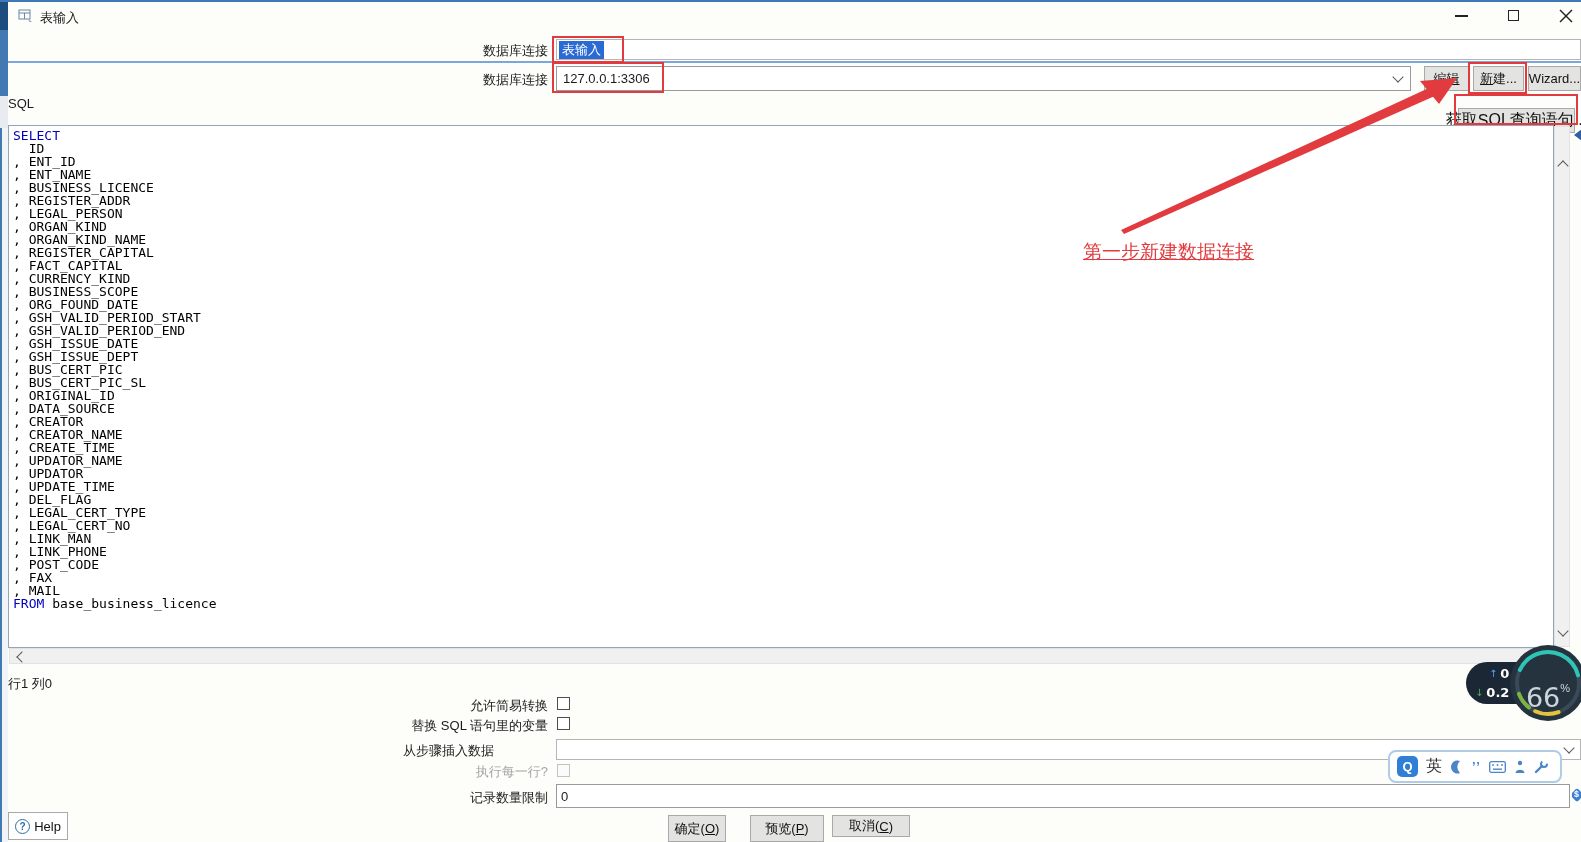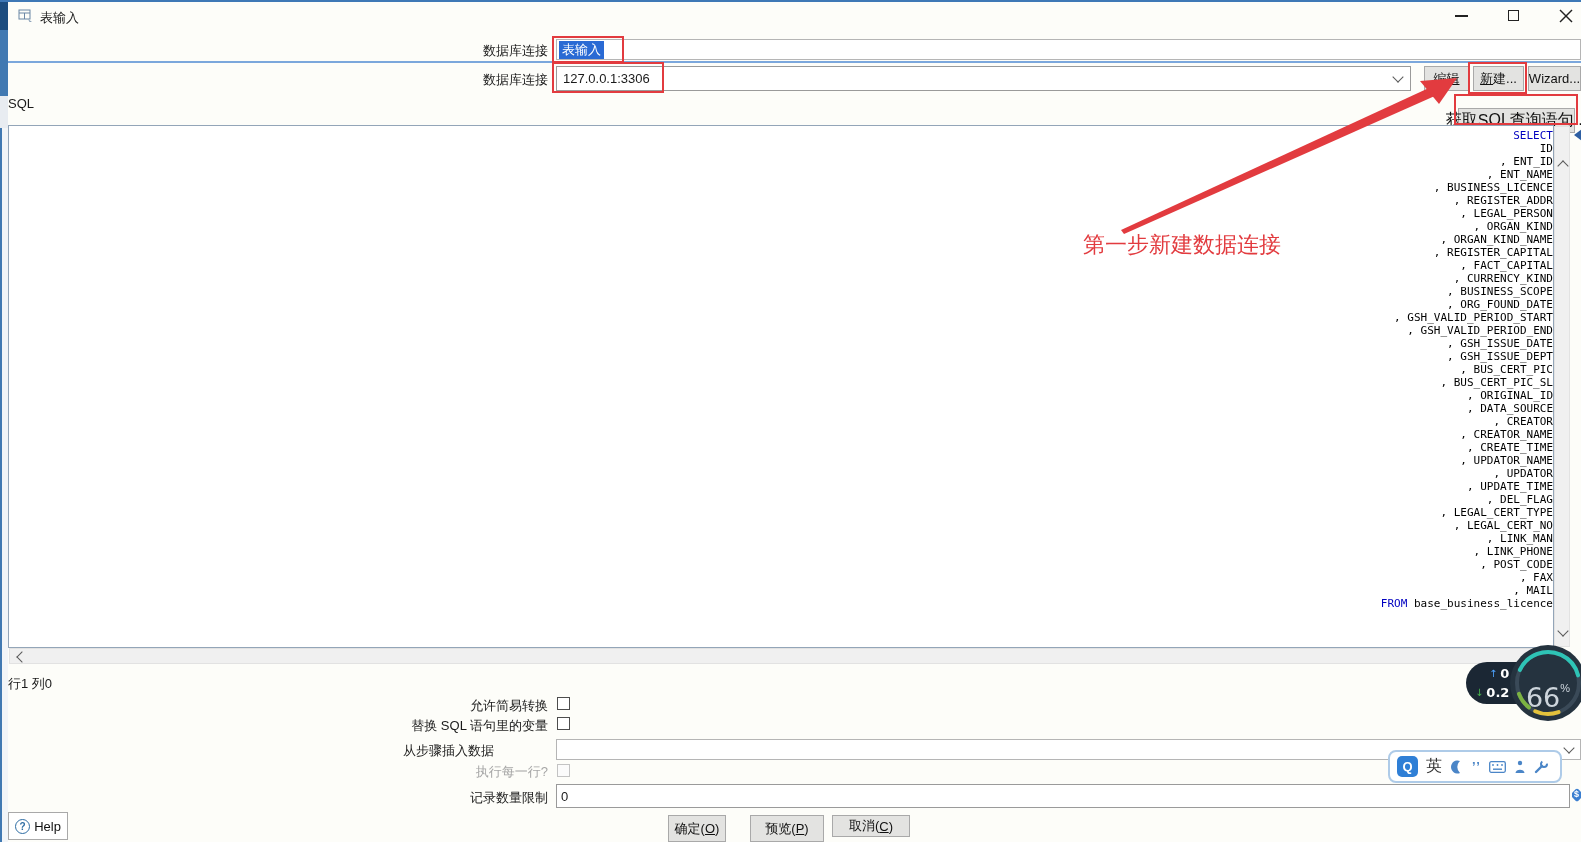--- a/index.html
+++ b/index.html
@@ -9,21 +9,21 @@
   .lbl{white-space:nowrap;}
   .field{background:#fff;border:1px solid #9a9a9a;box-sizing:border-box;}
   .btn{background:#e3e3e1;border:1px solid #a9a9a9;box-sizing:border-box;
        display:flex;align-items:center;justify-content:center;white-space:nowrap;color:#111;}
   .redbox{border:2px solid #e23b3f;box-sizing:border-box;background:transparent;pointer-events:none;}
   .chev{display:inline-block;width:7px;height:7px;border-right:1.6px solid #5a5a5a;
         border-bottom:1.6px solid #5a5a5a;transform:rotate(45deg);}
   .chev.up{transform:rotate(-135deg);}
   .chev.left{transform:rotate(135deg);}
   .sql-code{white-space:pre;font-family:"DejaVu Sans Mono","Liberation Mono",monospace;
-            font-size:11px;line-height:13px;color:#000;text-align:right;}
+            font-size:13px;line-height:13px;color:#000;}
   .sql-code .kw{color:#0000c0;}
   .cb{width:13px;height:13px;background:#fff;border:1px solid #4d4d4d;box-sizing:border-box;}
   .cb.disabled{border-color:#c3c3c3;background:#fbfbfb;}
   .scroll{background:#f0f0f0;box-sizing:border-box;}
   .sep-blue{background:#7ba7dc;}
   .ulkey{text-decoration:underline;}
   .ime-ico{color:#4a85c7;display:flex;align-items:center;justify-content:center;}
   .pillrow{display:flex;align-items:center;justify-content:flex-end;gap:3px;
            font-family:"DejaVu Sans",sans-serif;}
 </style>
@@ -156,21 +156,21 @@
   </div>
 
   <svg class="abs" style="left:0;top:0;pointer-events:none;" width="1581" height="842" viewBox="0 0 1581 842">
     <polygon points="1121,230 1124,234 1437,95 1431,87" fill="#e23b3f"></polygon>
     <polygon points="1457,78 1439,104 1420,81" fill="#e23b3f"></polygon>
   </svg>
   <div class="abs redbox" style="left:552px;top:36px;width:72px;height:27px;"></div>
   <div class="abs redbox" style="left:552px;top:62px;width:112px;height:31px;"></div>
   <div class="abs redbox" style="left:1468px;top:62px;width:59px;height:32px;"></div>
   <div class="abs redbox" style="left:1454px;top:94px;width:124px;height:31px;"></div>
-  <span class="abs lbl" style="left:1083px;top:230px;color:#e23b3f;font-size:22px;">第一步新建数据连接</span>
+  <span class="abs lbl" style="left:1083px;top:239px;color:#e23b3f;font-size:19px;text-decoration:underline;">第一步新建数据连接</span>
 
   <div class="abs" style="left:1466px;top:662px;width:100px;height:42px;background:#1b2734;border-radius:21px;color:#fff;">
     <div class="pillrow" style="position:absolute;right:40px;top:4px;">
       <span style="color:#4da3ff;font-size:10px;">↑</span>
       <span style="font-weight:bold;font-size:13px;">0</span>
       <span style="color:#9aa7b4;font-size:9px;">K/s</span>
     </div>
     <div class="pillrow" style="position:absolute;right:40px;bottom:4px;">
       <span style="color:#49b54e;font-size:10px;">↓</span>
       <span style="font-weight:bold;font-size:13px;">0.2</span>

